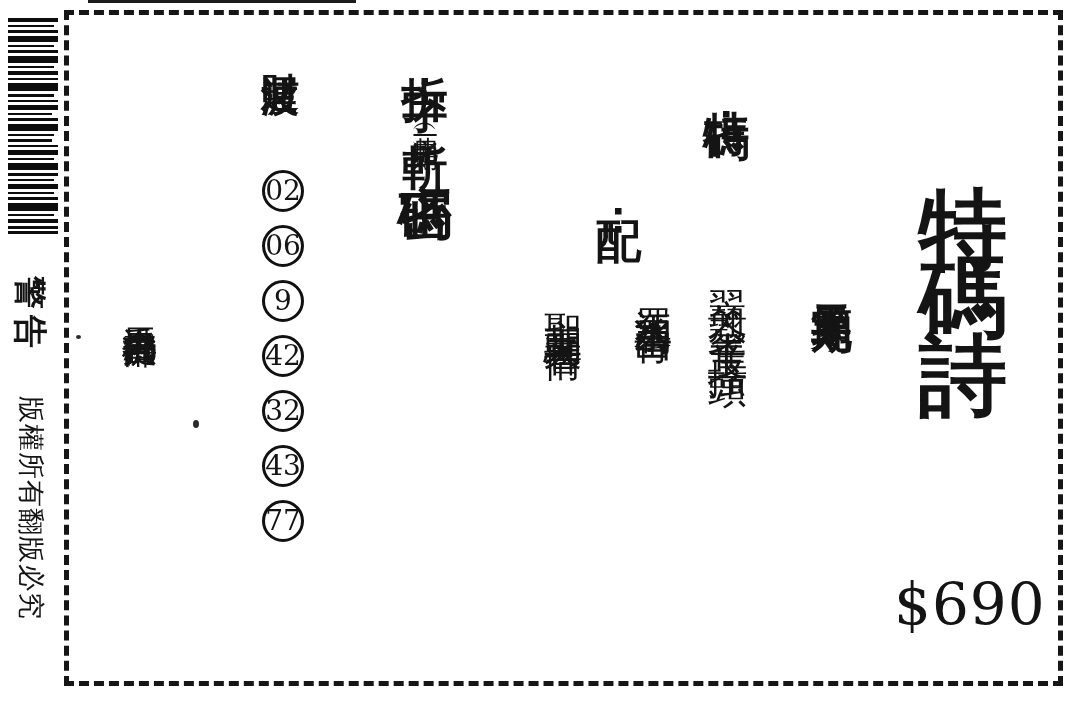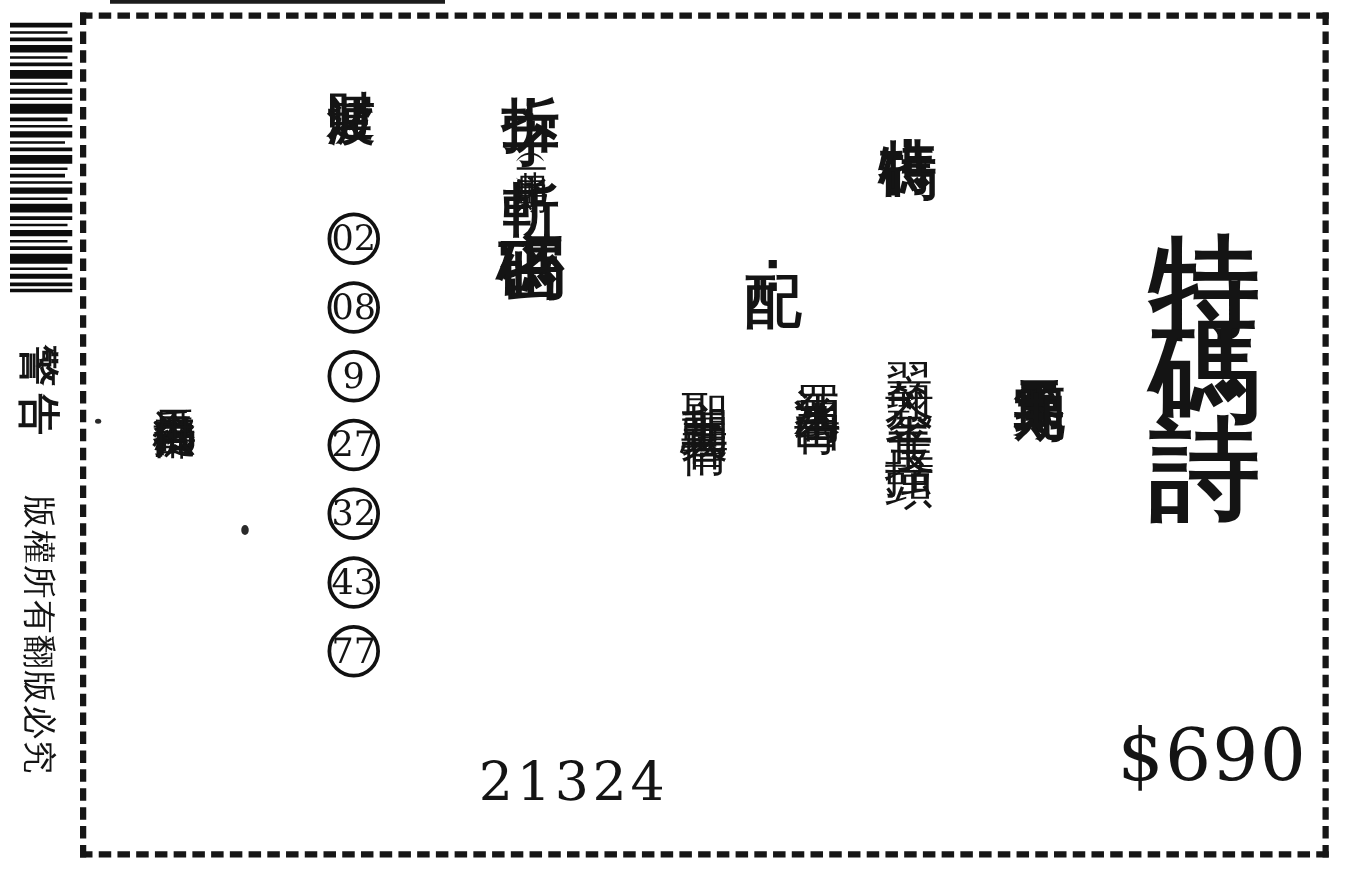--- a/index.html
+++ b/index.html
@@ -117,32 +117,31 @@
   <div class="rot90 warning">警告</div>
   <div class="rot90 copyright">版權所有翻版必究</div>
 
   <div class="sheet-border"></div>
 
   <div class="vtext provider">香港馬會内部提供</div>
 
   <div class="vtext fortune-label">財運波</div>
   <div class="circles">
     <div class="circle">02</div>
-    <div class="circle">08</div>
+    <div class="circle">06</div>
     <div class="circle">9</div>
-    <div class="circle">27</div>
+    <div class="circle">42</div>
     <div class="circle">32</div>
     <div class="circle">43</div>
     <div class="circle">77</div>
   </div>
 
   <div class="vtext chai">
     <span class="chai-label">拆字：斬</span><span class="chai-note">（此字用一期）</span><span class="chai-pass">密碼</span>
   </div>
-  <div class="password-number">21324</div>
 
   <div class="vtext pei">配：</div>
   <div class="vtext verse-right">蜀江水碧蜀山青</div>
   <div class="vtext verse-left">聖主朝朝暮暮情</div>
 
   <div class="vtext special-label">特碼：</div>
   <div class="vtext special-verse">翠翹金雀玉搔頭</div>
 
   <div class="vtext issue">第零二九期</div>
 

